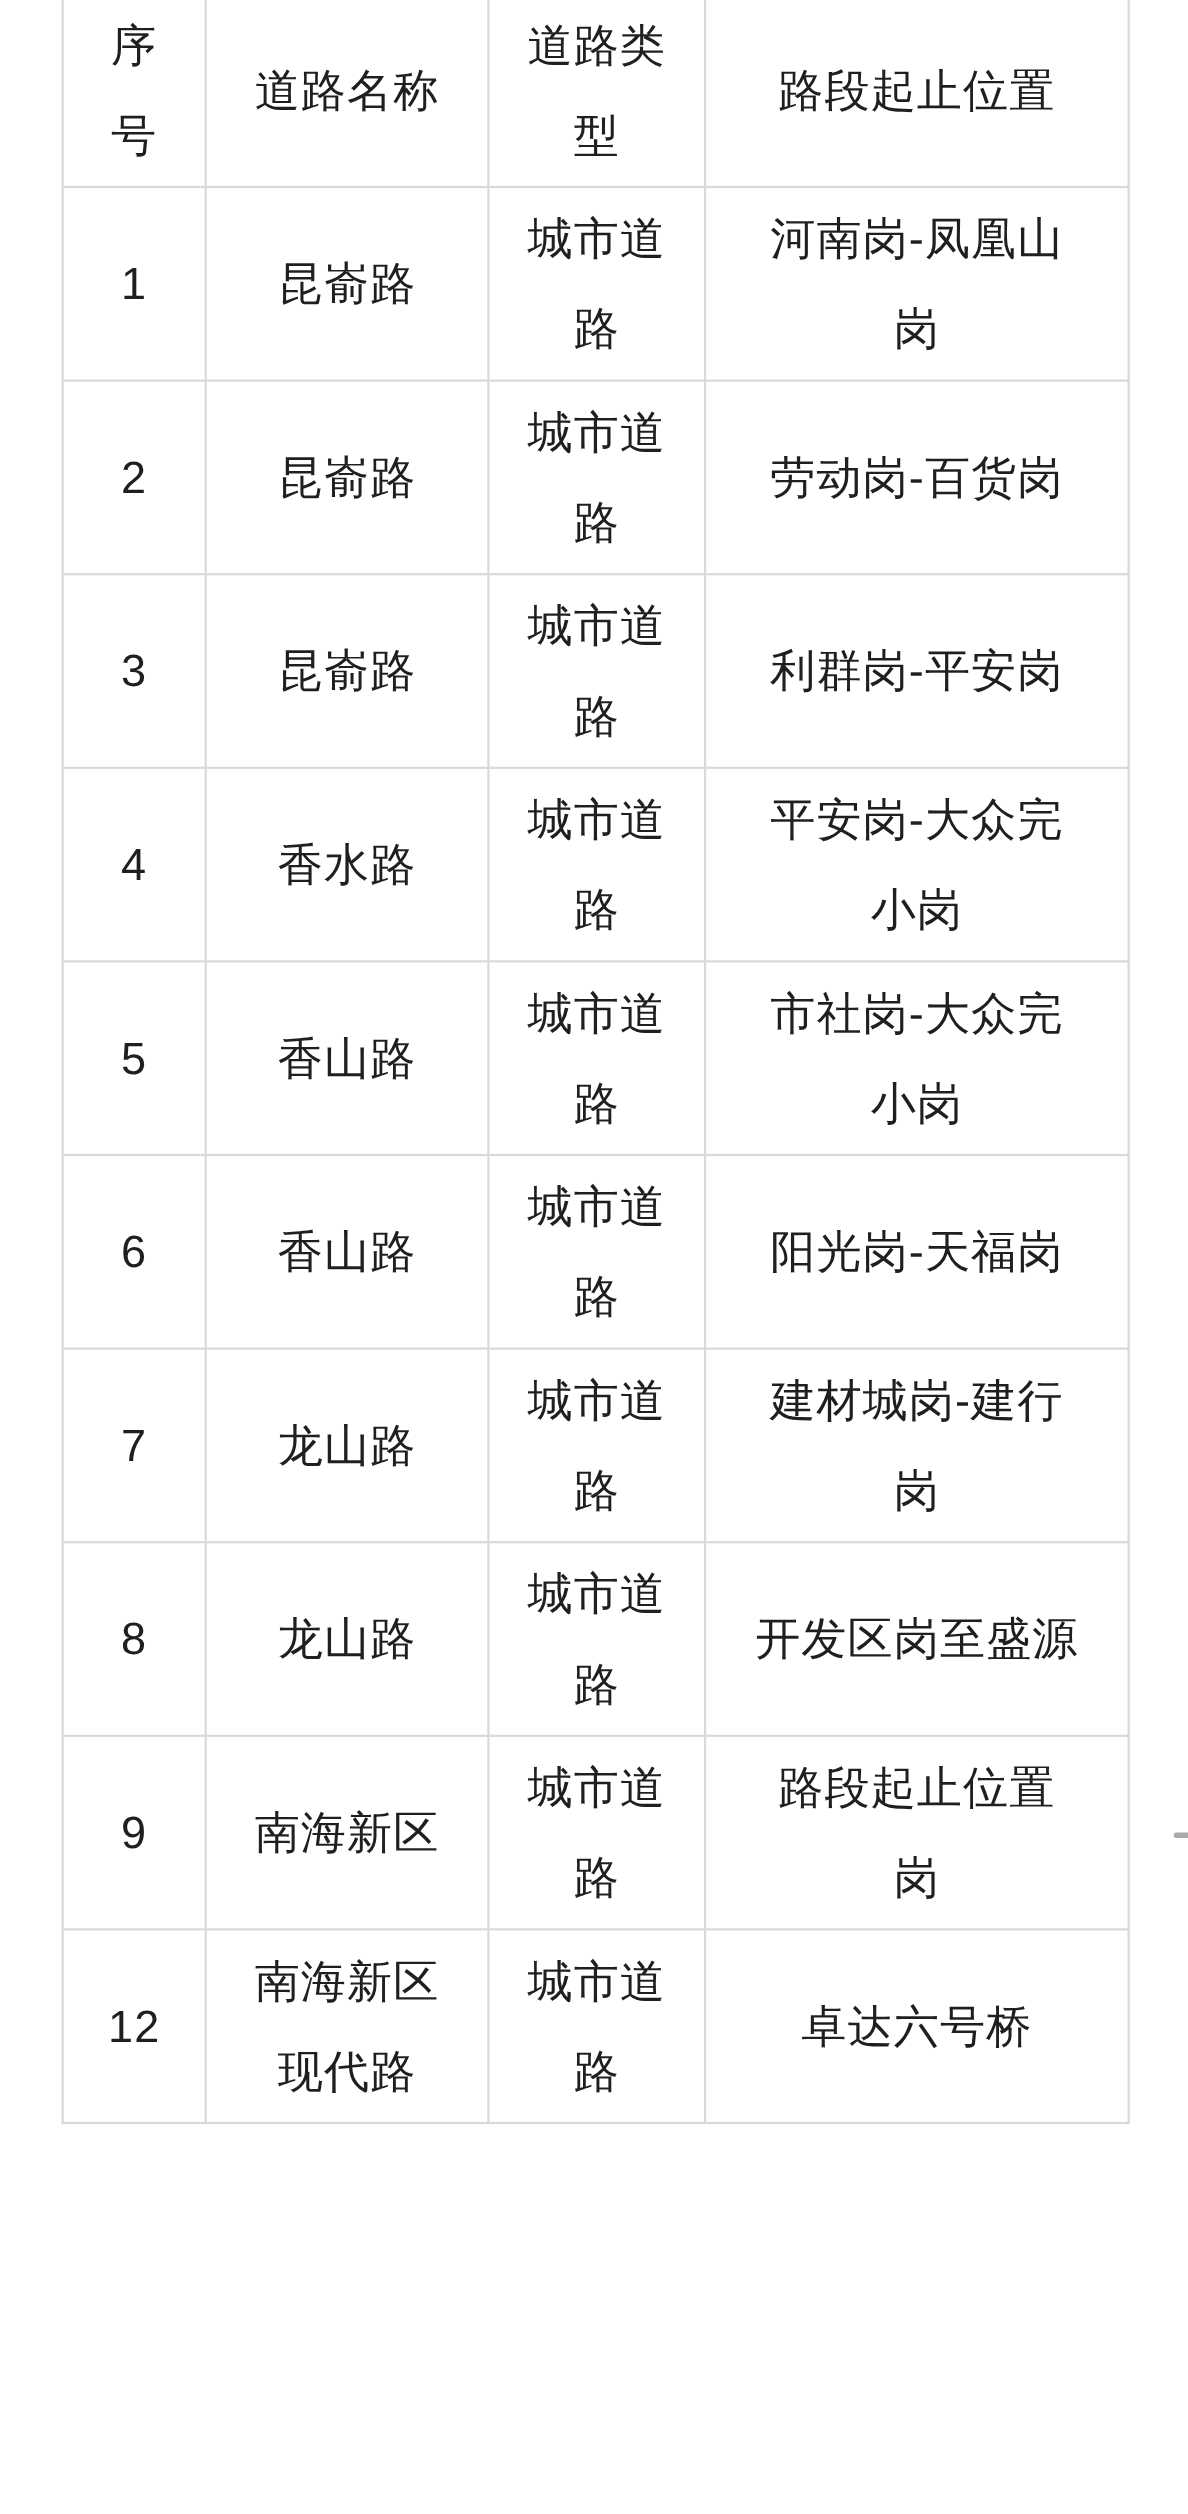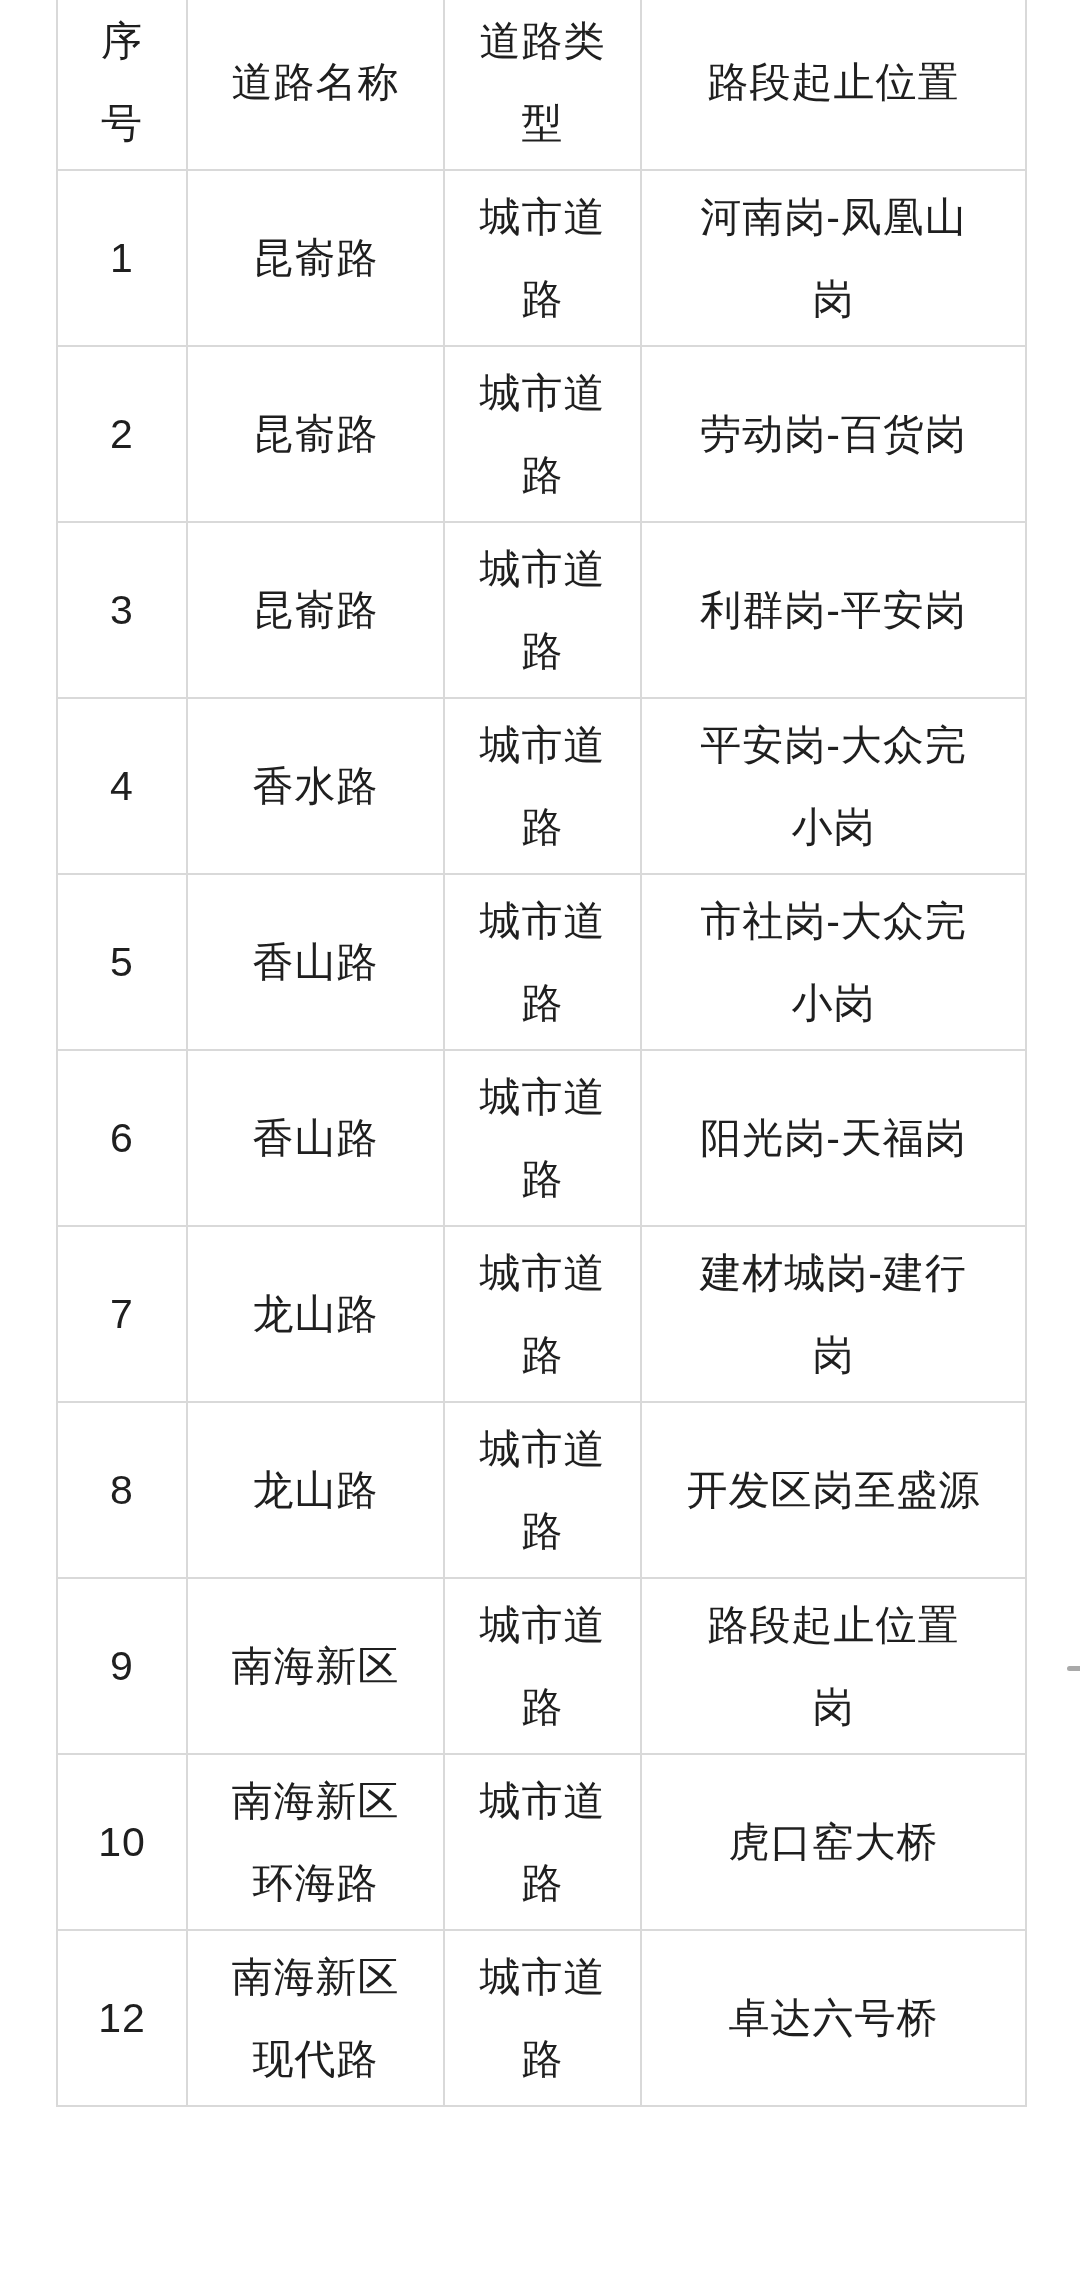--- a/index.html
+++ b/index.html
@@ -135,28 +135,20 @@
       </tr>
       <tr>
         <td>9</td>
         <td>南海新区</td>
         <td>城市道
 路</td>
         <td>路段起止位置
 岗</td>
       </tr>
       <tr>
-        <td>10</td>
-        <td>南海新区
-环海路</td>
-        <td>城市道
-路</td>
-        <td>虎口窑大桥</td>
-      </tr>
-      <tr>
         <td>12</td>
         <td>南海新区
 现代路</td>
         <td>城市道
 路</td>
         <td>卓达六号桥</td>
       </tr>
     </tbody>
   </table>
 

